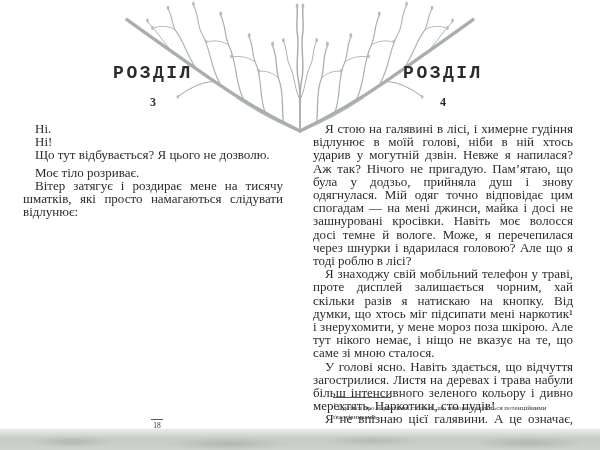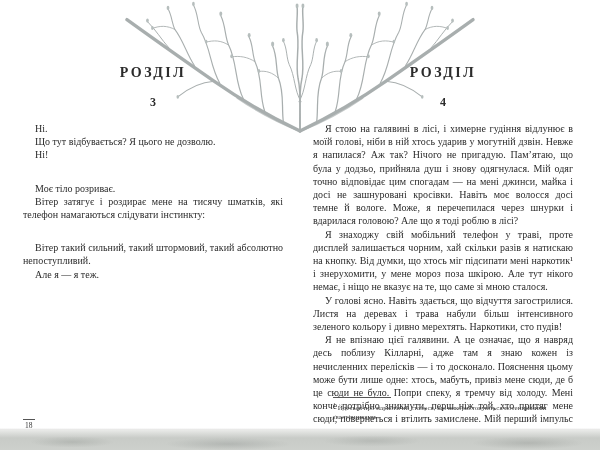--- a/index.html
+++ b/index.html
@@ -9,33 +9,33 @@
     font-family:"Liberation Serif","DejaVu Serif",serif;
     color:#2b2b2b;
   }
   .spread{position:absolute;inset:0;}
   .illus{position:absolute;top:0;left:50%;transform:translateX(-50%);}
   .page{position:absolute;top:0;bottom:0;width:260px;}
   .page.left{left:23px;}
   .page.right{left:313px;}
   .chapter-head{padding-top:66px;text-align:center;position:relative;z-index:2;}
   .chapter-label{
-    font-size:14px;font-weight:bold;letter-spacing:2.5px;line-height:14px;
+    font-size:18px;font-weight:bold;letter-spacing:2.5px;line-height:14px;font-family:Liberation Mono, monospace;
   }
   .chapter-num{font-size:12px;font-weight:bold;margin-top:16px;line-height:13px;}
-  .body-text{margin-top:13px;font-size:10px;line-height:13.2px;text-align:justify;}
+  .body-text{margin-top:13px;font-size:13px;line-height:13.2px;text-align:justify;}
   .body-text p{margin:0;text-indent:12px;}
-  .stanza + .stanza{margin-top:20px;}
+  .stanza + .stanza{margin-top:4px;}
   .footnote{
     position:absolute;top:397px;left:20px;right:2px;
     font-size:7px;line-height:8.5px;color:#3a3a3a;text-align:left;
   }
   .fn-rule{width:58px;border-top:0.8px solid #555;margin-bottom:3px;}
   .footnote sup{font-size:5.5px;vertical-align:super;margin-right:2px;}
-  .pagefoot{position:absolute;top:414px;left:0;right:0;text-align:left;}
+  .pagefoot{position:absolute;top:414px;left:8px;right:0;text-align:center;}
   .pagenum{
     display:inline-block;font-size:7.5px;line-height:9px;color:#333;
     border-top:0.8px solid #555;padding:1.5px 2px 0 2px;
   }
   .bottom-band{
     position:absolute;left:0;right:0;bottom:0;height:20px;
     background:
       radial-gradient(60px 8px at 12% 60%, rgba(140,145,140,.35), rgba(0,0,0,0) 70%),
       radial-gradient(90px 9px at 38% 70%, rgba(125,130,128,.30), rgba(0,0,0,0) 70%),
       radial-gradient(70px 8px at 62% 55%, rgba(135,140,136,.28), rgba(0,0,0,0) 70%),
@@ -88,30 +88,26 @@
   </svg>
 
   <div class="page left">
     <div class="chapter-head">
       <div class="chapter-label">РОЗДІЛ</div>
       <div class="chapter-num">3</div>
     </div>
     <div class="body-text">
       <div class="stanza">
         <p>Ні.</p>
+        <p>Ні!</p>
         <p>Що тут відбувається? Я цього не дозволю.</p>
-        <p>Ні!</p>
       </div>
       <div class="stanza">
         <p>Моє тіло розриває.</p>
-        <p>Вітер затягує і роздирає мене на тисячу шматків, які телефон намагаються слідувати інстинкту:</p>
-      </div>
-      <div class="stanza">
-        <p>Вітер такий сильний, такий штормовий, такий абсолютно непоступливий.</p>
-        <p>Але я — я теж.</p>
+        <p>Вітер затягує і роздирає мене на тисячу шматків, які просто намагаються слідувати відлунює:</p>
       </div>
     </div>
     <div class="pagefoot">
       <span class="pagenum">18</span>
     </div>
   </div>
 
   <div class="page right">
     <div class="chapter-head">
       <div class="chapter-label">РОЗДІЛ</div>

